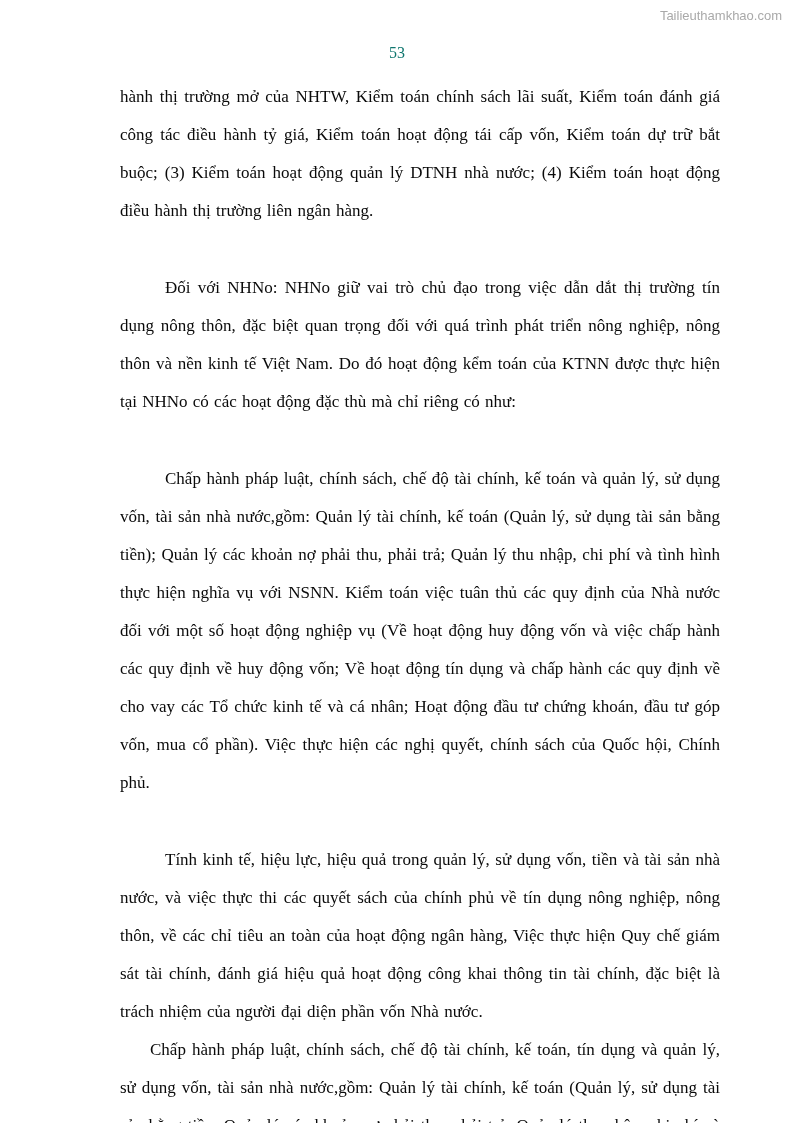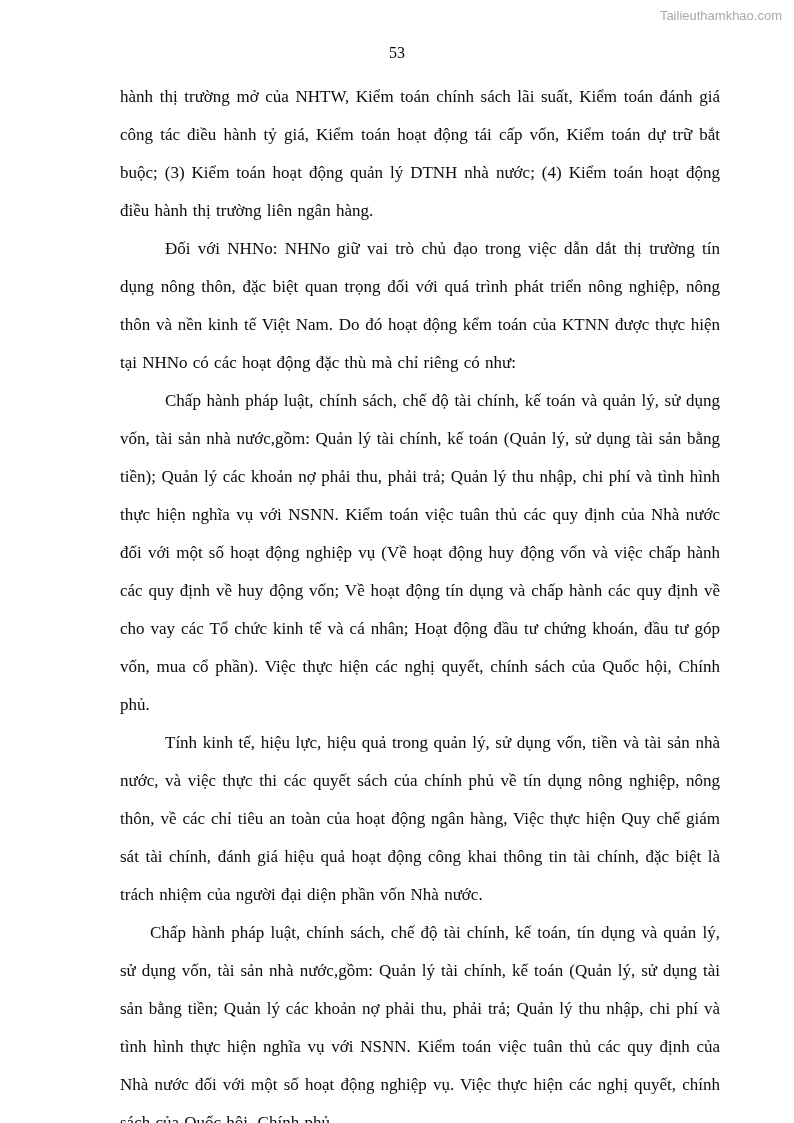--- a/index.html
+++ b/index.html
@@ -23,35 +23,36 @@
     right: 12px;
     font-family: "Liberation Sans", sans-serif;
     font-size: 13px;
     color: #a9a9a9;
     text-align: center;
   }
   .page-number {
     padding-top: 44px;
     text-align: center;
     font-size: 16px;
-    color: #000000;
+    color: #0f766e;
   }
   .content {
     margin: 16px 74px 0 120px;
     width: 600px;
   }
   .content p {
     margin: 0;
     text-align: justify;
     font-size: 17px;
     line-height: 38px;
     word-spacing: 1px;
   }
   .content p.indent {
     text-indent: 45px;
+    margin-top: 39px;
   }
   .content p.indent-sm {
     text-indent: 30px;
   }
 </style>
 </head>
 <body>
 
 <div class="page">
 

